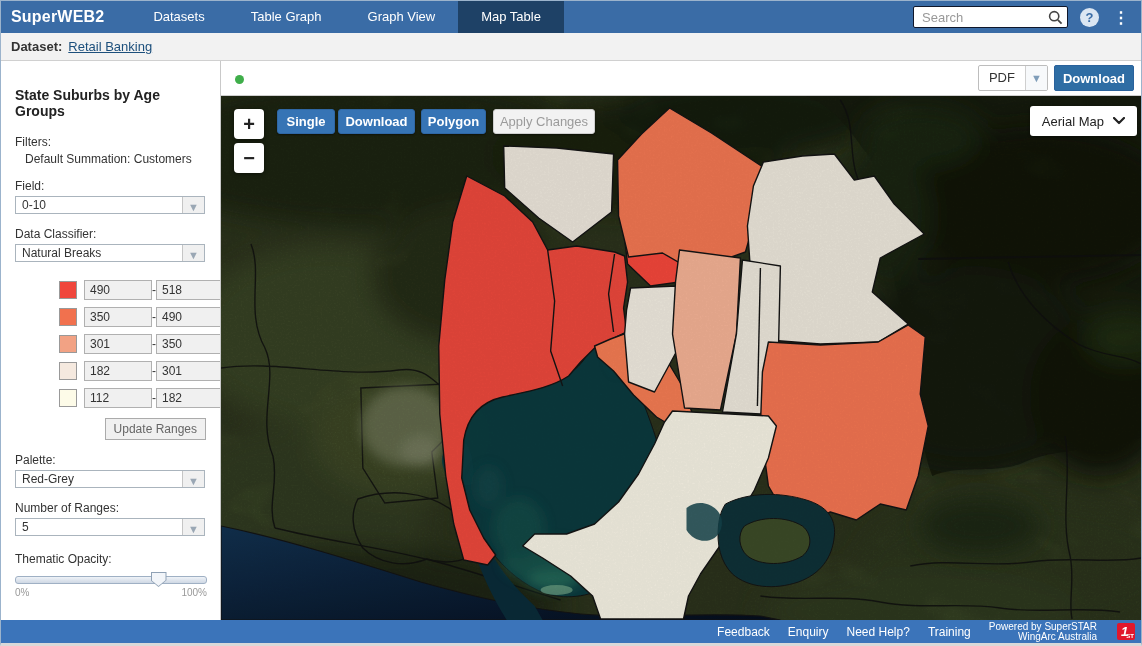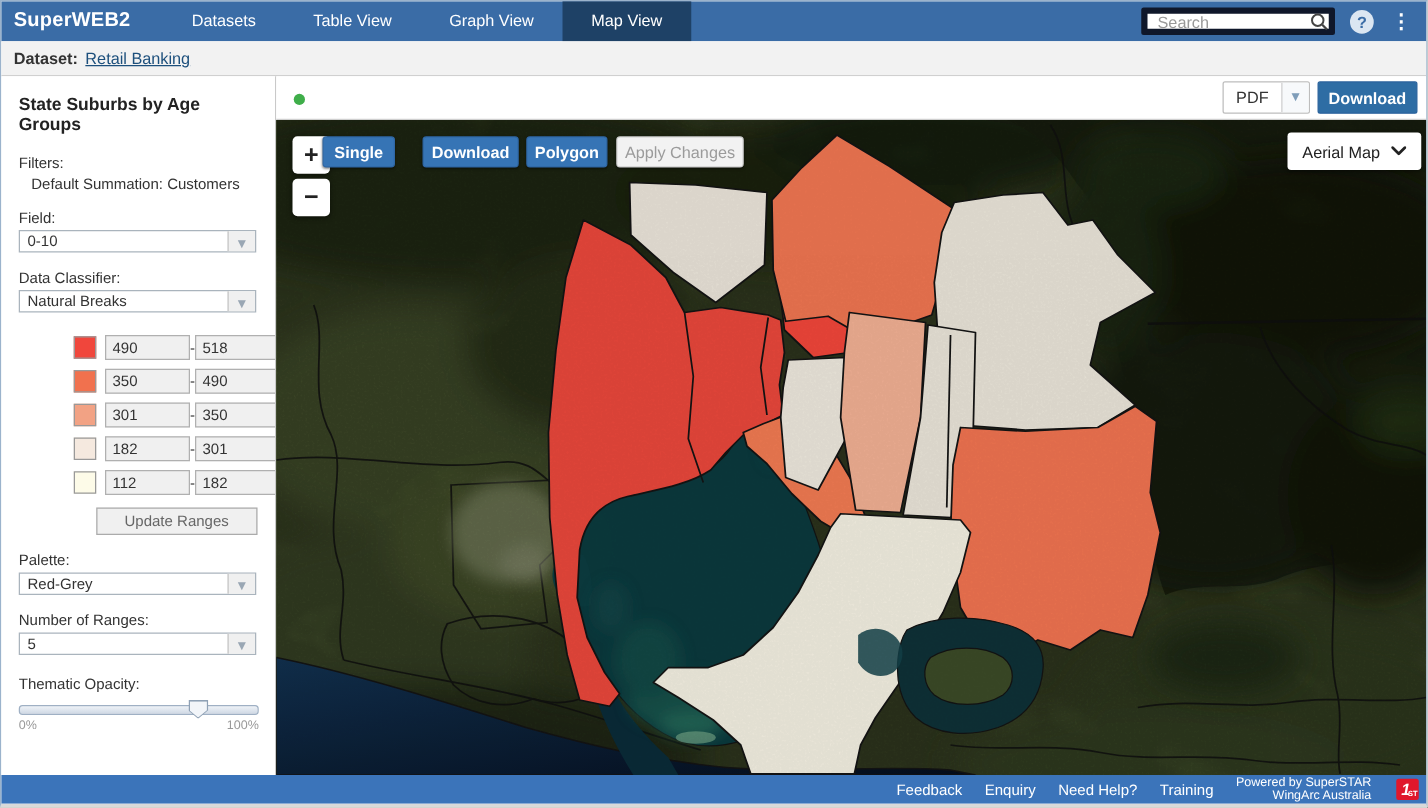--- a/index.html
+++ b/index.html
@@ -9,50 +9,50 @@
          border:1px solid #9bb3cc; border-bottom:3px solid #d9d9d9; overflow:hidden;
          display:flex; flex-direction:column; }
 
   
   .nav { height:32px; background:#3a6ca6; display:flex; align-items:stretch; flex:0 0 32px; }
   .brand { color:#fff; font-size:16px; font-weight:bold; line-height:32px; padding:0 26px 0 10px; letter-spacing:.2px; }
   .tab { color:#fff; font-size:13px; line-height:32px; padding:0 23px; cursor:pointer; }
   .tab.active { background:#1e4166; }
   .nav-right { margin-left:auto; display:flex; align-items:center; gap:12px; padding-right:10px; }
   .searchwrap { position:relative; }
-  .searchwrap input { width:155px; height:22px; border:5px solid #0f172a; border-radius:2px; font-size:13px; padding:0 24px 0 8px; color:#333; outline:none; font-family:inherit; }
+  .searchwrap input { width:155px; height:22px; border:1px solid #0f172a; border-radius:2px; font-size:13px; padding:0 24px 0 8px; color:#333; outline:none; font-family:inherit; }
   .searchwrap input::placeholder { color:#999; }
   .search-ic { position:absolute; right:5px; top:4px; }
   .help { width:19px; height:19px; border-radius:50%; background:#dbe6f2; color:#3a6ca6; font-size:13px; font-weight:bold; text-align:center; line-height:19px; cursor:pointer; }
   .kebab { color:#fff; font-size:16px; font-weight:bold; cursor:pointer; padding:0 2px; letter-spacing:0; }
 
   
   .dsbar { height:28px; background:#f2f2f2; border-bottom:1px solid #d0d0d0; display:flex; align-items:center; padding-left:10px; font-size:13px; flex:0 0 28px; }
   .dsbar b { color:#333; }
   .dsbar a { color:#1c4f7c; text-decoration:underline; margin-left:6px; cursor:pointer; }
 
   
   .content { flex:1 1 auto; display:flex; min-height:0; }
   aside { width:220px; flex:0 0 220px; background:#fff; border-right:1px solid #c9c9c9; padding:12px 12px 0 14px; overflow:hidden; }
-  .side-title { font-size:14px; font-weight:bold; color:#222; margin:2px 0 16px; }
+  .side-title { font-size:14px; font-weight:bold; color:#222; margin:14px 0 16px; }
   .lbl { font-size:12px; color:#333; margin-bottom:3px; }
   .indent { margin-left:10px; margin-top:2px; }
   .grp { margin-top:13px; }
   .select { width:190px; height:18px; border:1px solid #aab4bd; background:#fff; display:flex; align-items:center; margin-top:3px; cursor:pointer; }
   .select-value { flex:1; font-size:12px; color:#333; padding-left:6px; white-space:nowrap; overflow:hidden; }
   .select-arrow { width:22px; height:100%; background:#f0f0f0; border-left:1px solid #c5c5c5; color:#9aa7b4; font-size:11px; text-align:center; line-height:20px; }
 
   .ranges { margin-top:18px; }
   .range-row { display:flex; align-items:center; margin-bottom:7px;padding-left:44px; }
   .swatch { width:18px; height:18px; border:1px solid #999; flex:0 0 18px; }
   .rng { width:68px; height:20px; background:#f0f0f0; border:1px solid #b0b0b0; font-size:12px; color:#333; padding:0 5px; margin-left:7px; font-family:inherit; }
   .dash { width:16px; text-align:center; font-size:12px; color:#333; }
   .rng.to { margin-left:0; }
   .update-row { display:flex; justify-content:flex-end; margin:10px 2px 0 0; }
-  .btn-grey { height:22px; background:#f0f0f0; border:1px solid #ababab; color:#666; font-size:12px; padding:0 22px; cursor:pointer; font-family:inherit; }
+  .btn-grey { height:22px; background:#f0f0f0; border:1px solid #ababab; color:#666; font-size:12px; padding:0 8px; cursor:pointer; font-family:inherit; }
 
   .slider-grp { margin-top:16px; }
   .slider { position:relative; width:192px; height:8px; margin-top:10px; border:1px solid #9fb0c4; border-radius:3px; background:linear-gradient(#eef2f7,#cfd8e4); }
   .thumb { position:absolute; top:-5px; width:16px; height:15px; clip-path:polygon(0 0,100% 0,100% 55%,50% 100%,0 55%); background:#8fa1b5; cursor:pointer; }
   .thumb i { position:absolute; left:1px; top:1px; right:1px; bottom:1px; clip-path:polygon(0 0,100% 0,100% 55%,50% 100%,0 55%); background:#f2f5f9; display:block; }
   .slider-labels { display:flex; justify-content:space-between; width:192px; font-size:10px; color:#999; margin-top:3px; }
 
   
   main { flex:1 1 auto; display:flex; flex-direction:column; min-width:0; }
   .map-header { height:35px; flex:0 0 35px; background:#fff; border-bottom:1px solid #cfcfcf; position:relative; }
@@ -64,44 +64,44 @@
   .btn-download { height:26px; background:#2e6da4; border:1px solid #2a629c; border-radius:2px; color:#fff; font-size:13px; font-weight:bold; padding:0 8px; cursor:pointer; font-family:inherit; }
 
   .map { position:relative; flex:1 1 auto; overflow:hidden; background:#3d4827; }
   .map svg.canvas { position:absolute; inset:0; width:100%; height:100%; }
 
   .zoom-btn { position:absolute; left:13px; width:30px; height:30px; background:#fff; border:none; border-radius:4px;
               box-shadow:0 1px 4px rgba(0,0,0,.5); font-size:20px; font-weight:bold; color:#222; cursor:pointer; line-height:28px; text-align:center; font-family:inherit; }
   .z-in { top:13px; } .z-out { top:47px; }
   .tool { position:absolute; top:13px; height:25px; border-radius:3px; font-size:13px; font-weight:bold; color:#fff;
           background:#3674b5; border:1px solid #2f67a5; box-shadow:0 1px 2px rgba(0,0,0,.45); cursor:pointer; font-family:inherit; }
-  .t-single { left:37px; width:58px; } .t-rect { left:117px; width:77px; } .t-poly { left:200px; width:65px; }
+  .t-single { left:56px; width:58px; } .t-rect { left:117px; width:77px; } .t-poly { left:200px; width:65px; }
   .t-apply { left:272px; width:102px; background:#f2f2f2; border:1px solid #cfcfcf; color:#9b9b9b; font-weight:normal; }
   .basemap { position:absolute; right:4px; top:10px; height:30px; background:#fff; border-radius:3px; box-shadow:0 1px 3px rgba(0,0,0,.4);
              display:flex; align-items:center; gap:9px; padding:0 12px; font-size:13px; color:#222; cursor:pointer; }
 
   
   footer { height:23px; flex:0 0 23px; background:#3b74ba; display:flex; align-items:center; justify-content:flex-end; padding-right:6px; gap:18px; }
   footer a { color:#fff; font-size:12px; text-decoration:none; cursor:pointer; }
   .powered { text-align:right; color:#fff; font-size:10px; line-height:10px; }
   .logo { width:18px; height:17px; background:#e0172c; border-radius:2px; position:relative; color:#fff; flex:0 0 18px; margin-left:2px; }
   .logo i { position:absolute; left:4px; top:1px; font-style:italic; font-weight:bold; font-size:13px; }
   .logo em { position:absolute; right:1px; bottom:1px; font-style:normal; font-size:6px; font-weight:bold; }
 </style>
 </head>
 <body>
 
 <div class="app">
 
   <div class="nav">
     <span class="brand">SuperWEB2</span>
     <span class="tab">Datasets</span>
-    <span class="tab">Table View</span>
+    <span class="tab">Table Graph</span>
     <span class="tab">Graph View</span>
-    <span class="tab active">Map View</span>
+    <span class="tab active">Map Table</span>
     <div class="nav-right">
       <span class="searchwrap">
         <input type="text" placeholder="Search" style="">
         <svg class="search-ic" width="15" height="15" viewBox="0 0 15 15">
             <circle cx="6.2" cy="6.2" r="4.6" fill="none" stroke="#444" stroke-width="1.6"></circle>
             <line x1="9.8" y1="9.8" x2="13.6" y2="13.6" stroke="#444" stroke-width="1.8"></line>
           </svg>
       </span>
       <span class="help">?</span>
       <span class="kebab">⋮</span>

